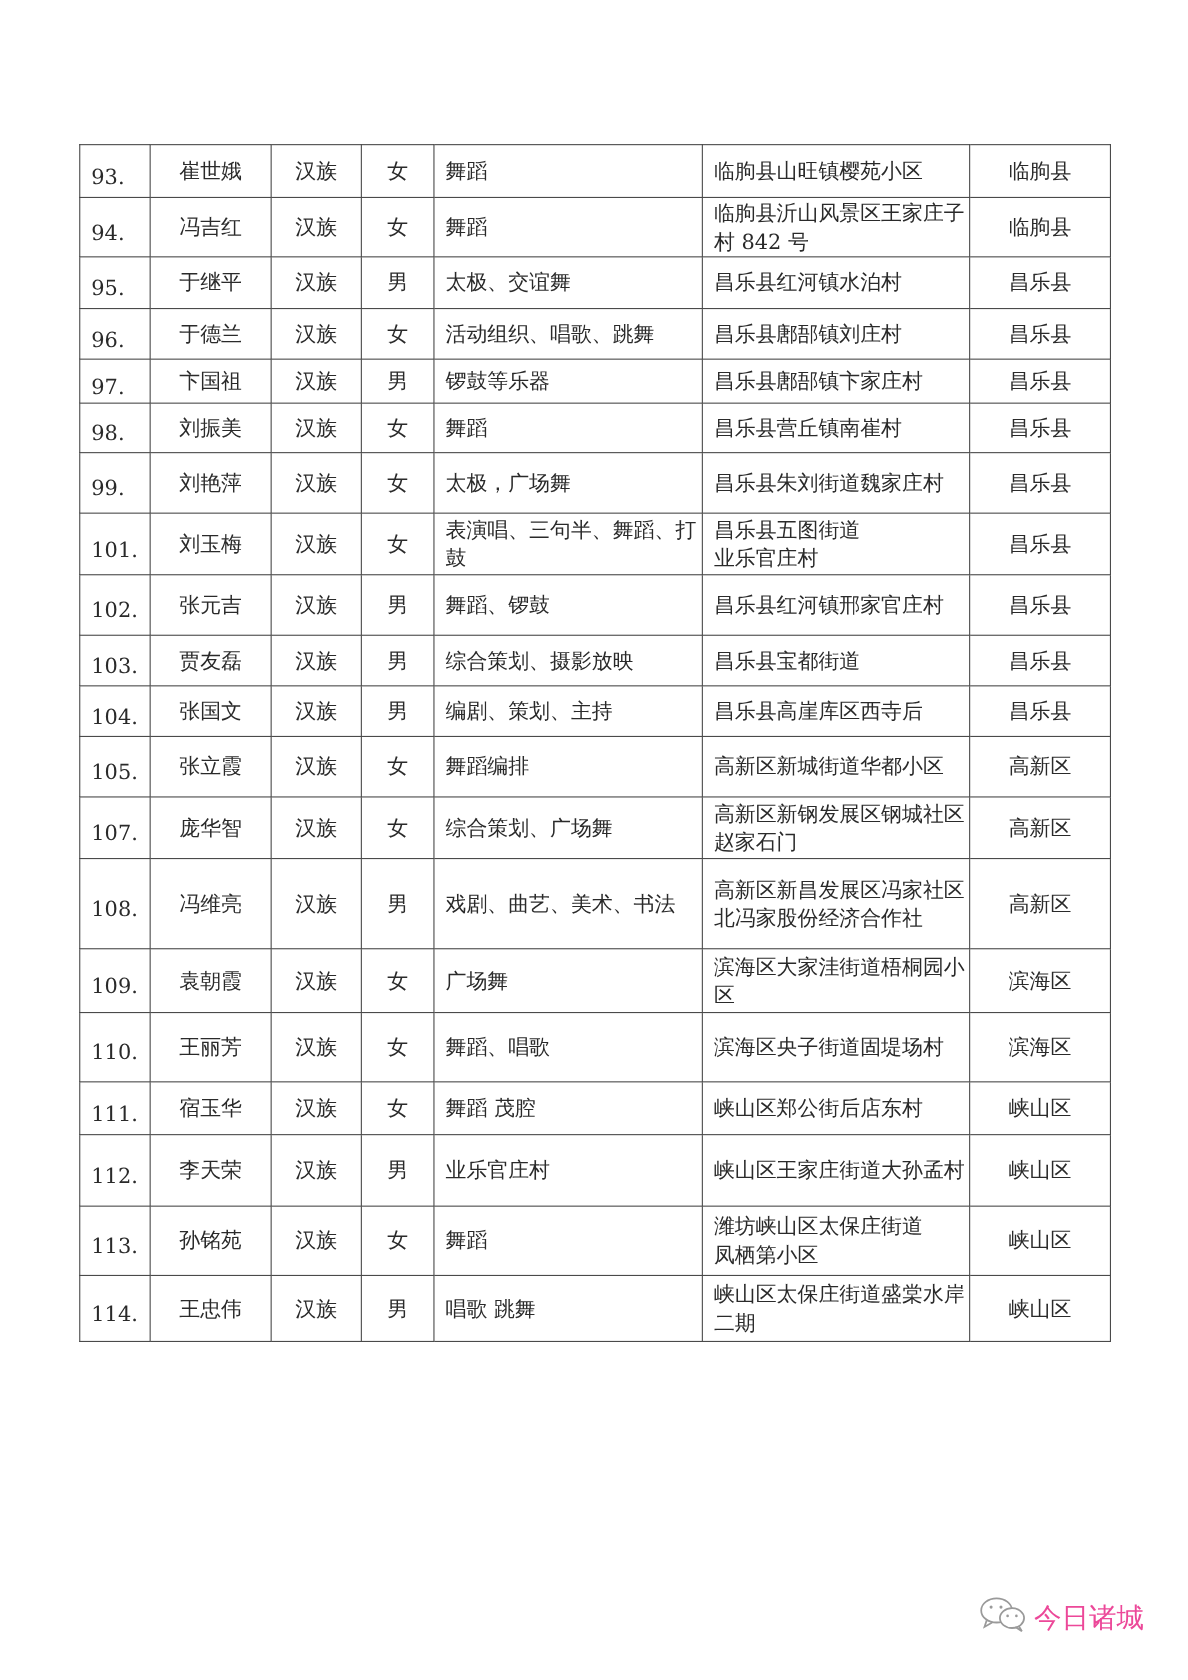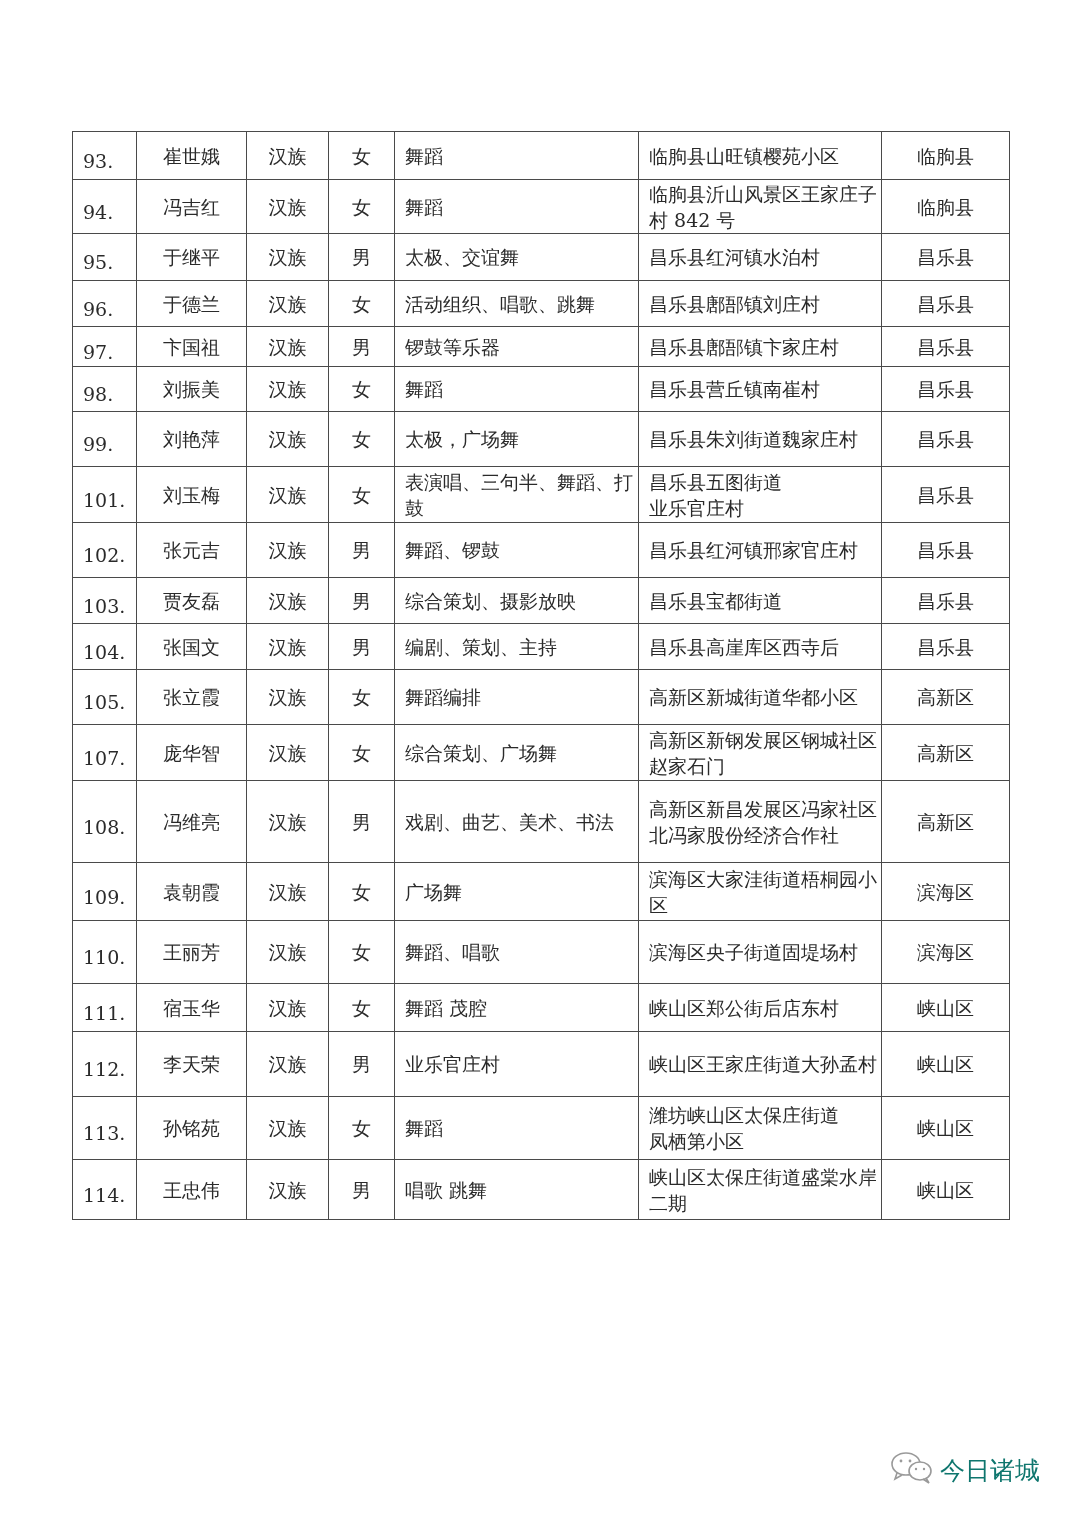--- a/index.html
+++ b/index.html
@@ -5,21 +5,21 @@
     html, body { margin: 0; padding: 0; background: #ffffff; }
     body { width: 1080px; height: 1527px; position: relative; overflow: hidden;
            font-family: "DejaVu Serif", "Liberation Serif", serif; color: #2a2a2a; }
     .sheet { position: absolute; left: 72px; top: 131px; width: 937px; }
     table { border-collapse: collapse; width: 937px; table-layout: fixed; }
     td { border: 1.5px solid #4a4a4a; font-size: 19px; line-height: 26px; padding: 0; vertical-align: middle; }
     td.c-no { text-align: left; padding-left: 10px; padding-top: 10px; }
     td.c-name, td.c-eth, td.c-sex, td.c-area { text-align: center; }
     td.c-skill, td.c-addr { text-align: left; padding-left: 10px; padding-right: 4px; }
     .watermark { position: absolute; left: 890px; top: 1450px; display: flex; align-items: center; gap: 6px;
-                 color: #0f766e; font-family: "DejaVu Sans", "Liberation Sans", sans-serif; font-size: 25px; }
+                 color: #ec4899; font-family: "DejaVu Sans", "Liberation Sans", sans-serif; font-size: 25px; }
     .watermark svg { width: 44px; height: 34px; }
   </style>
 </head>
 <body>
 
 <div class="sheet">
   <table>
     <colgroup>
       <col style="width:64px">
         <col style="width:110px">

